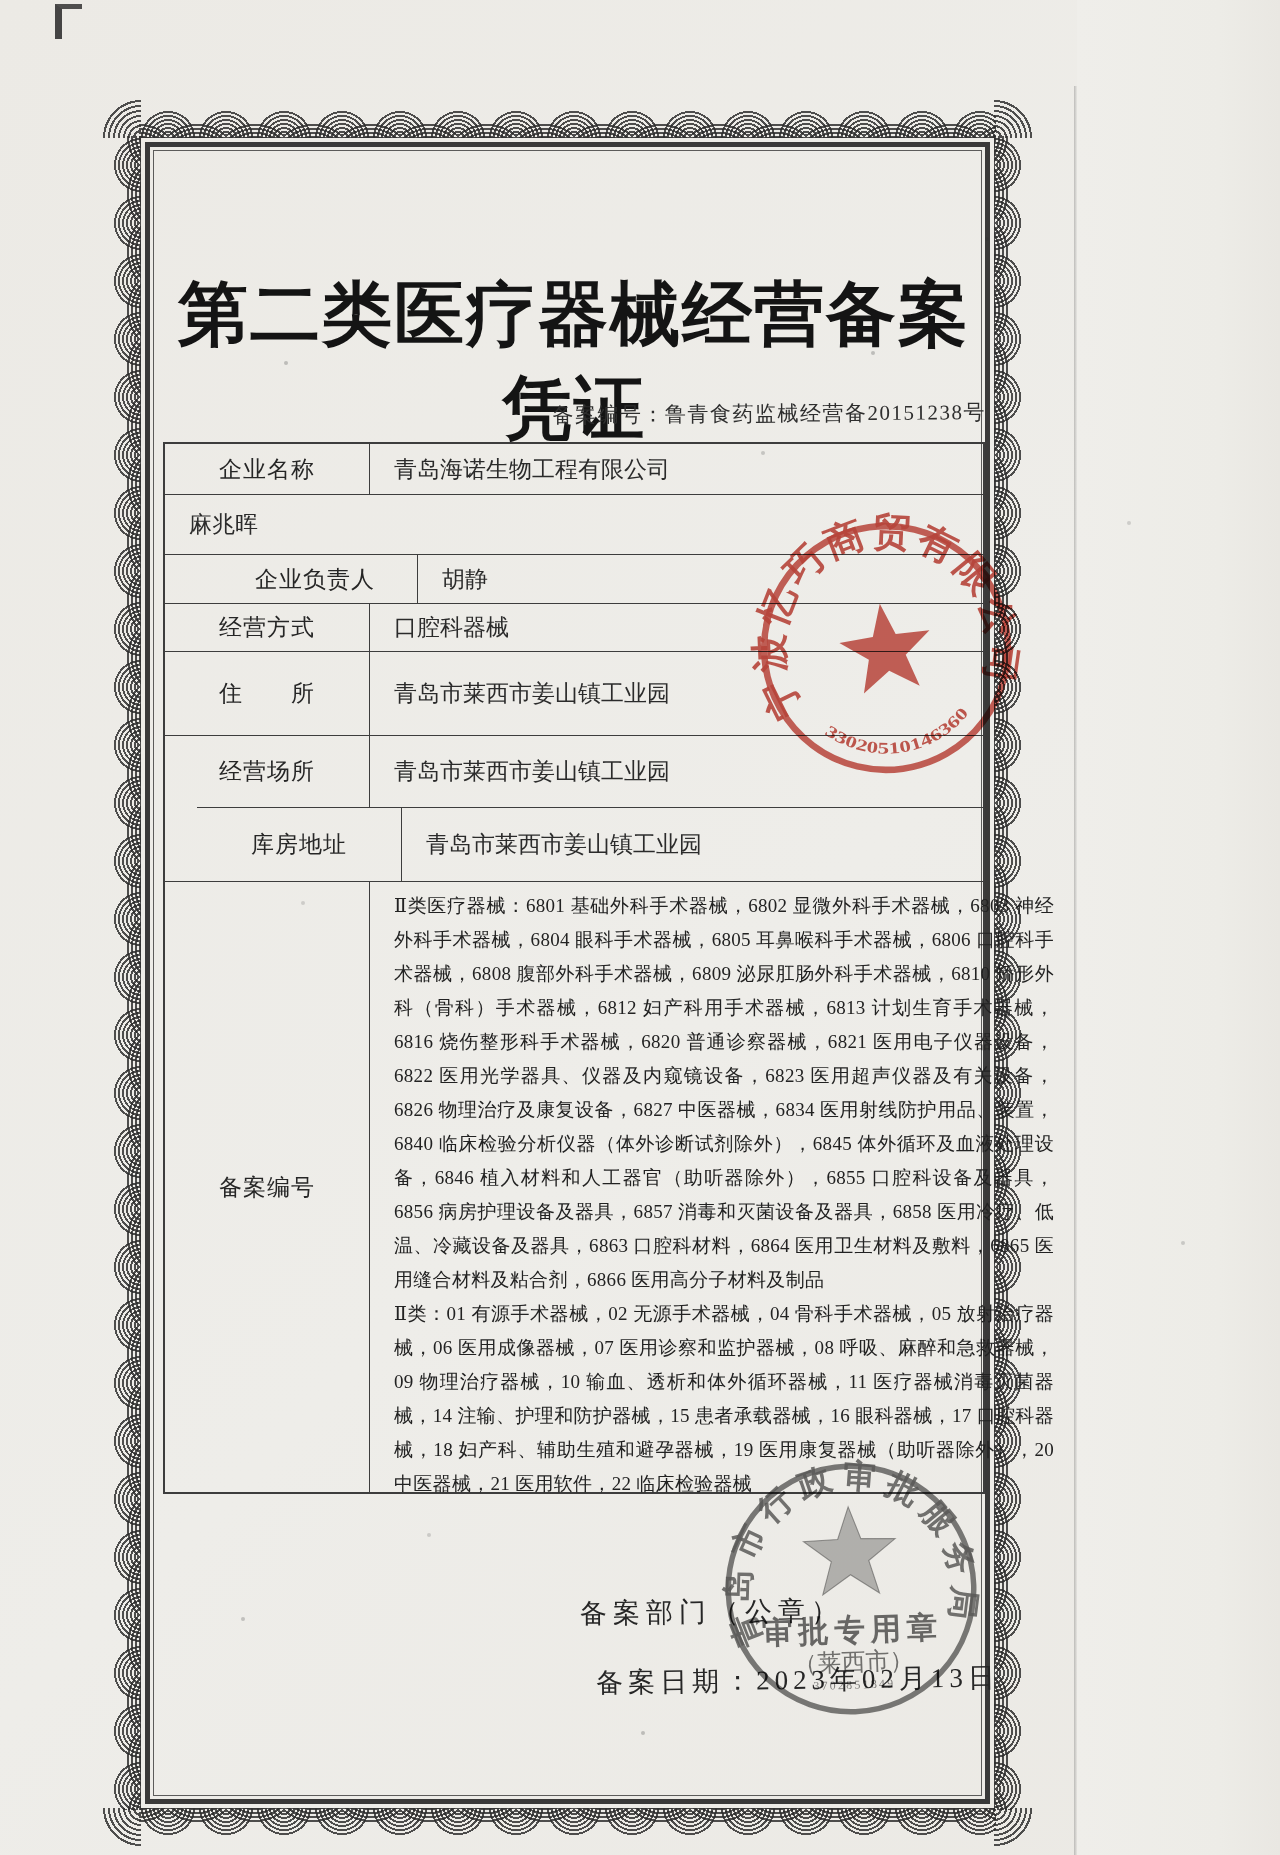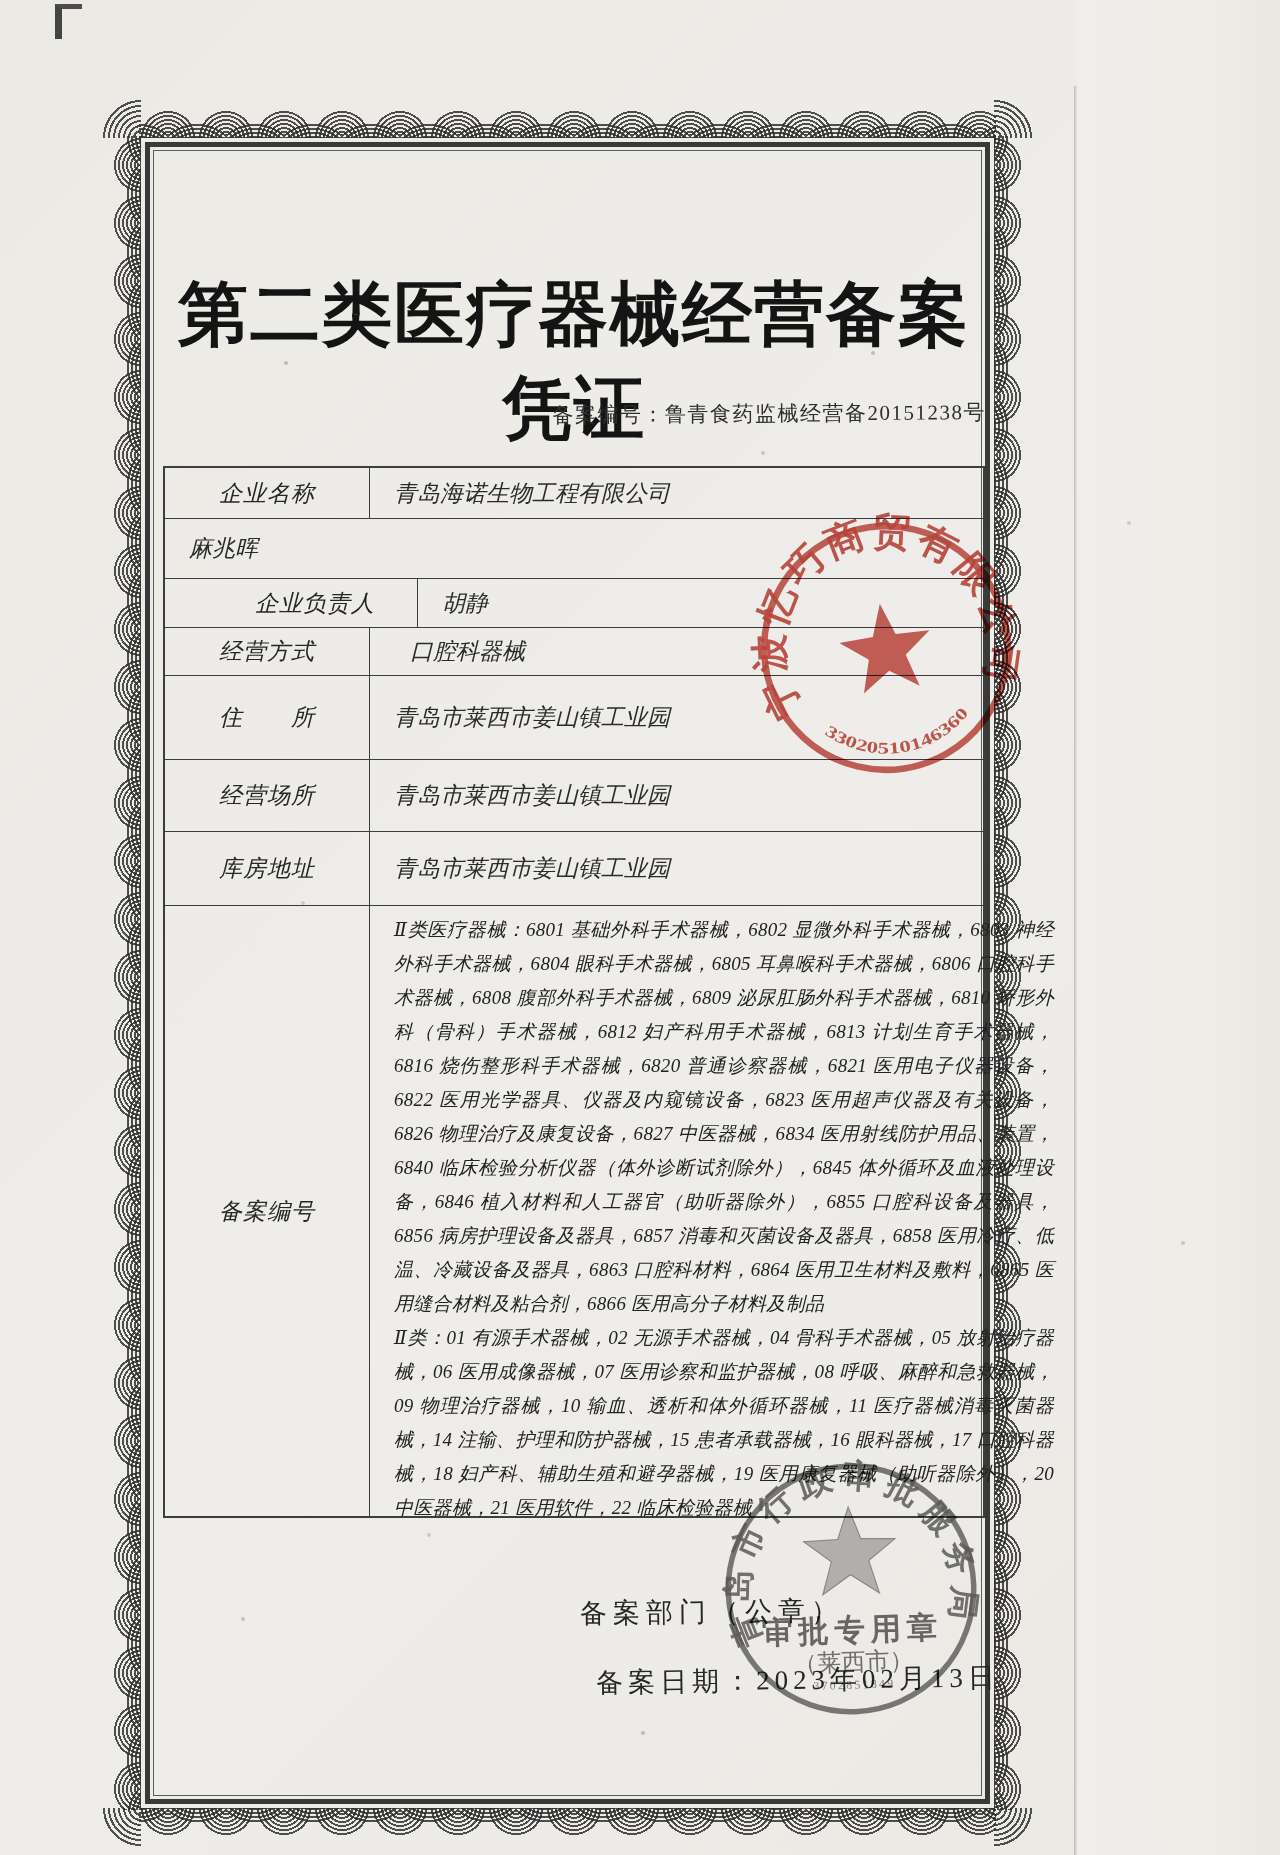--- a/index.html
+++ b/index.html
@@ -61,31 +61,31 @@
   .bcorner.bl{left:0;bottom:0;background:radial-gradient(circle at 100% 0%,rgba(0,0,0,0) 0 6px,var(--bline) 6px 8px,rgba(0,0,0,0) 8px 11px,var(--bline) 11px 13px,rgba(0,0,0,0) 13px 16px,var(--bline) 16px 18px,rgba(0,0,0,0) 18px 21px,var(--bline) 21px 23px,rgba(0,0,0,0) 23px 26px,var(--bline) 26px 28px,rgba(0,0,0,0) 28px 31px,var(--bline) 31px 33px,rgba(0,0,0,0) 33px 36px,var(--bline) 36px 38px,rgba(0,0,0,0) 38px);}
   .bcorner.br{right:0;bottom:0;background:radial-gradient(circle at 0% 0%,rgba(0,0,0,0) 0 6px,var(--bline) 6px 8px,rgba(0,0,0,0) 8px 11px,var(--bline) 11px 13px,rgba(0,0,0,0) 13px 16px,var(--bline) 16px 18px,rgba(0,0,0,0) 18px 21px,var(--bline) 21px 23px,rgba(0,0,0,0) 23px 26px,var(--bline) 26px 28px,rgba(0,0,0,0) 28px 31px,var(--bline) 31px 33px,rgba(0,0,0,0) 33px 36px,var(--bline) 36px 38px,rgba(0,0,0,0) 38px);}
   .inner-frame{position:absolute;inset:45px;border:1.5px solid rgba(50,50,50,.85);}
   .inner-frame::before{content:"";position:absolute;inset:4px;border:5px solid rgba(38,38,38,.9);}
   .inner-frame::after{content:"";position:absolute;inset:12px;border:1px solid rgba(55,55,55,.8);}
   
   .title{position:absolute;left:160px;top:268px;width:828px;text-align:center;
     font-size:70px;font-weight:bold;letter-spacing:2px;color:#141414;}
   .filing-line{position:absolute;left:160px;top:401px;width:826px;text-align:right;
     font-size:21px;letter-spacing:1.5px;color:#2e2e2e;transform:rotate(-0.4deg);}
-  .cert-table{position:absolute;left:163px;top:466px;width:822px;
-    border:2px solid var(--tline);box-sizing:border-box;font-style:italic;}
+  .cert-table{position:absolute;left:163px;top:442px;width:822px;
+    border:2px solid var(--tline);box-sizing:border-box;}
   .trow{display:flex;box-sizing:border-box;}
   .trow + .trow{border-top:1.8px solid var(--tline);}
   .tlabel{width:205px;flex:0 0 205px;border-right:1.8px solid var(--tline);
     display:flex;align-items:center;justify-content:center;
     font-size:23px;letter-spacing:1px;color:#262626;box-sizing:border-box;}
   .tvalue{flex:1;display:flex;align-items:center;padding-left:24px;
     font-size:23px;color:#2b2b2b;box-sizing:border-box;}
-  .r1{height:50px;} .r2{height:60px;} .r3{height:49px;padding-left:48px;} .r4{height:48px;gap:16px;}
-  .r5{height:84px;} .r6{height:72px;} .r7{height:74px;} .r8{height:611px;}
+  .r1{height:50px;} .r2{height:60px;} .r3{height:49px;padding-left:48px;} .r4{height:48px;}
+  .r5{height:84px;} .r6{height:72px;} .r7{height:74px;margin-left:32px;} .r8{height:611px;}
   .r8 .tvalue{align-items:flex-start;padding-top:7px;}
   .scope-text{width:660px;flex:0 0 660px;font-size:19px;line-height:34px;
     text-align:justify;color:#222;letter-spacing:.3px;}
   .footer-dept{position:absolute;left:580px;top:1594px;font-size:27px;
     letter-spacing:6px;color:#262626;transform:rotate(-0.6deg);}
   .footer-date{position:absolute;left:596px;top:1662px;font-size:27px;
     letter-spacing:5px;color:#262626;transform:rotate(-0.8deg);}
   
   .stamp{position:absolute;mix-blend-mode:multiply;}
   .stamp-red{left:750px;top:512px;width:272px;height:272px;transform:rotate(-8deg);opacity:.92;}

